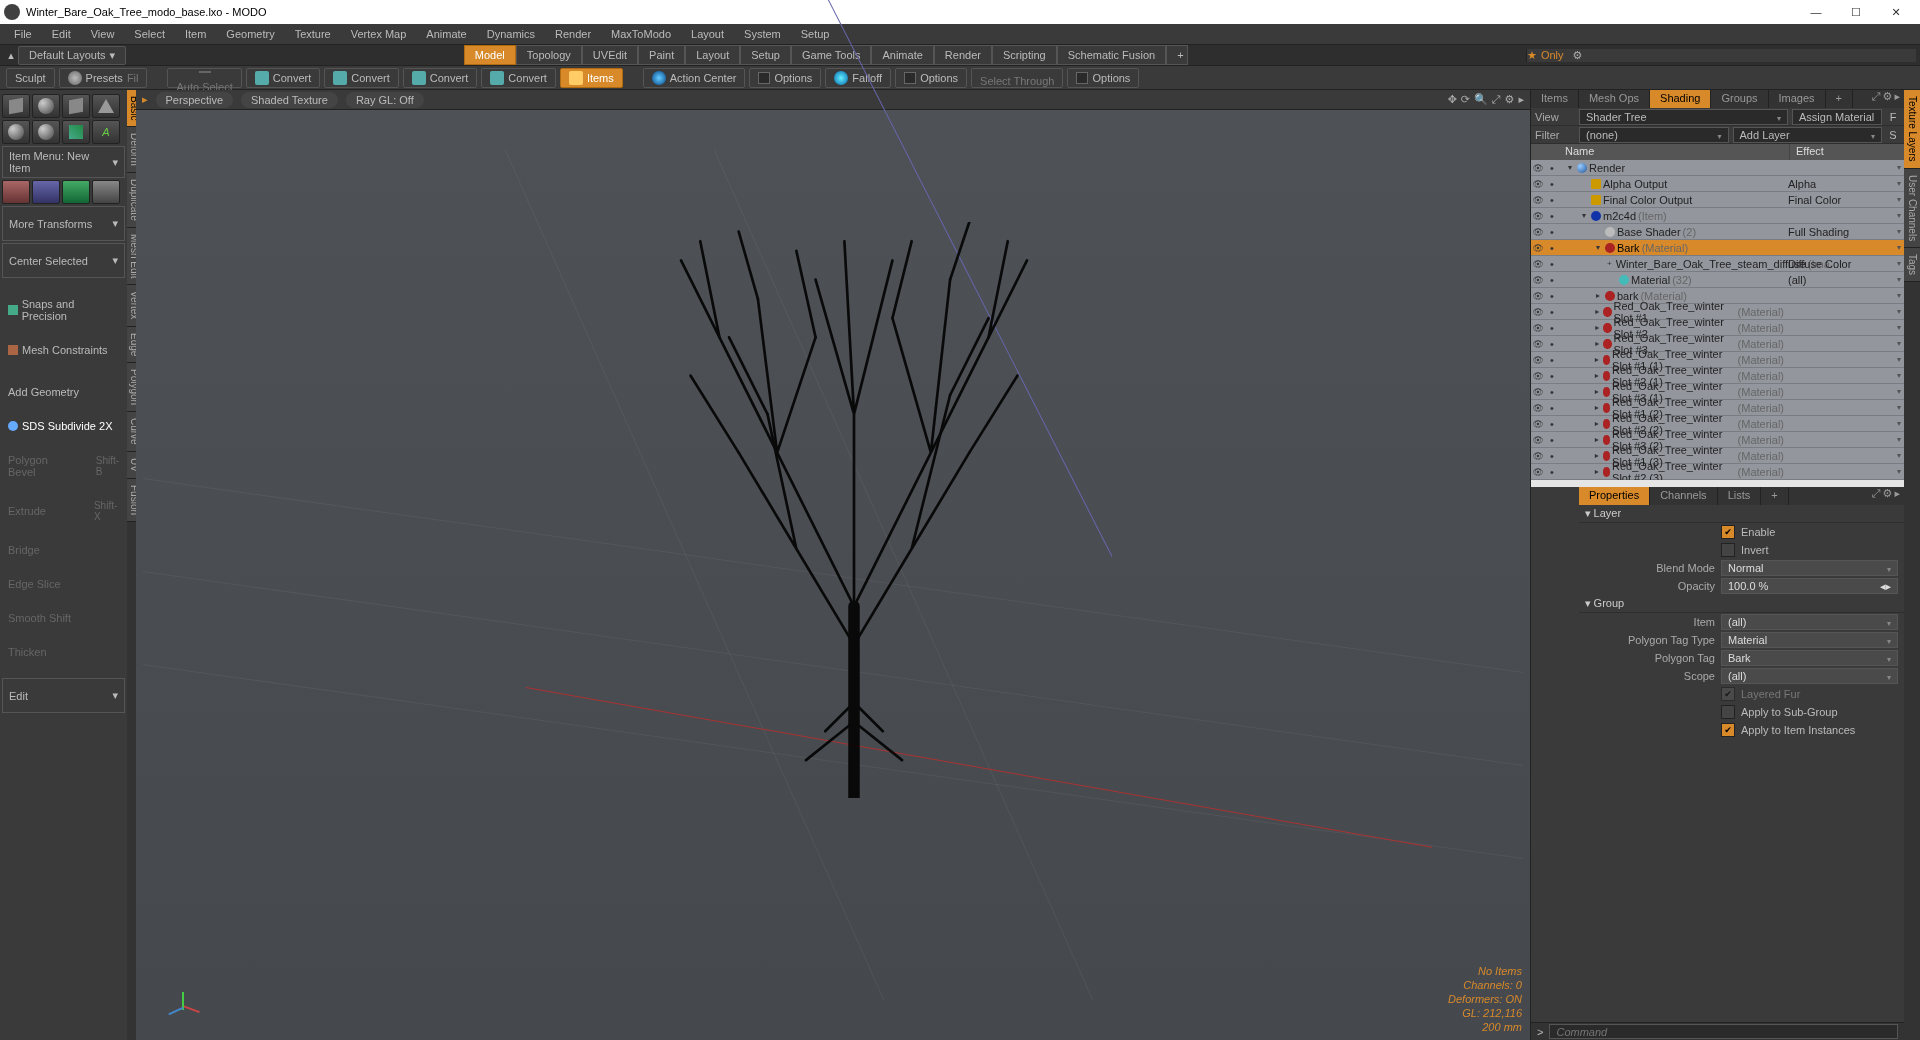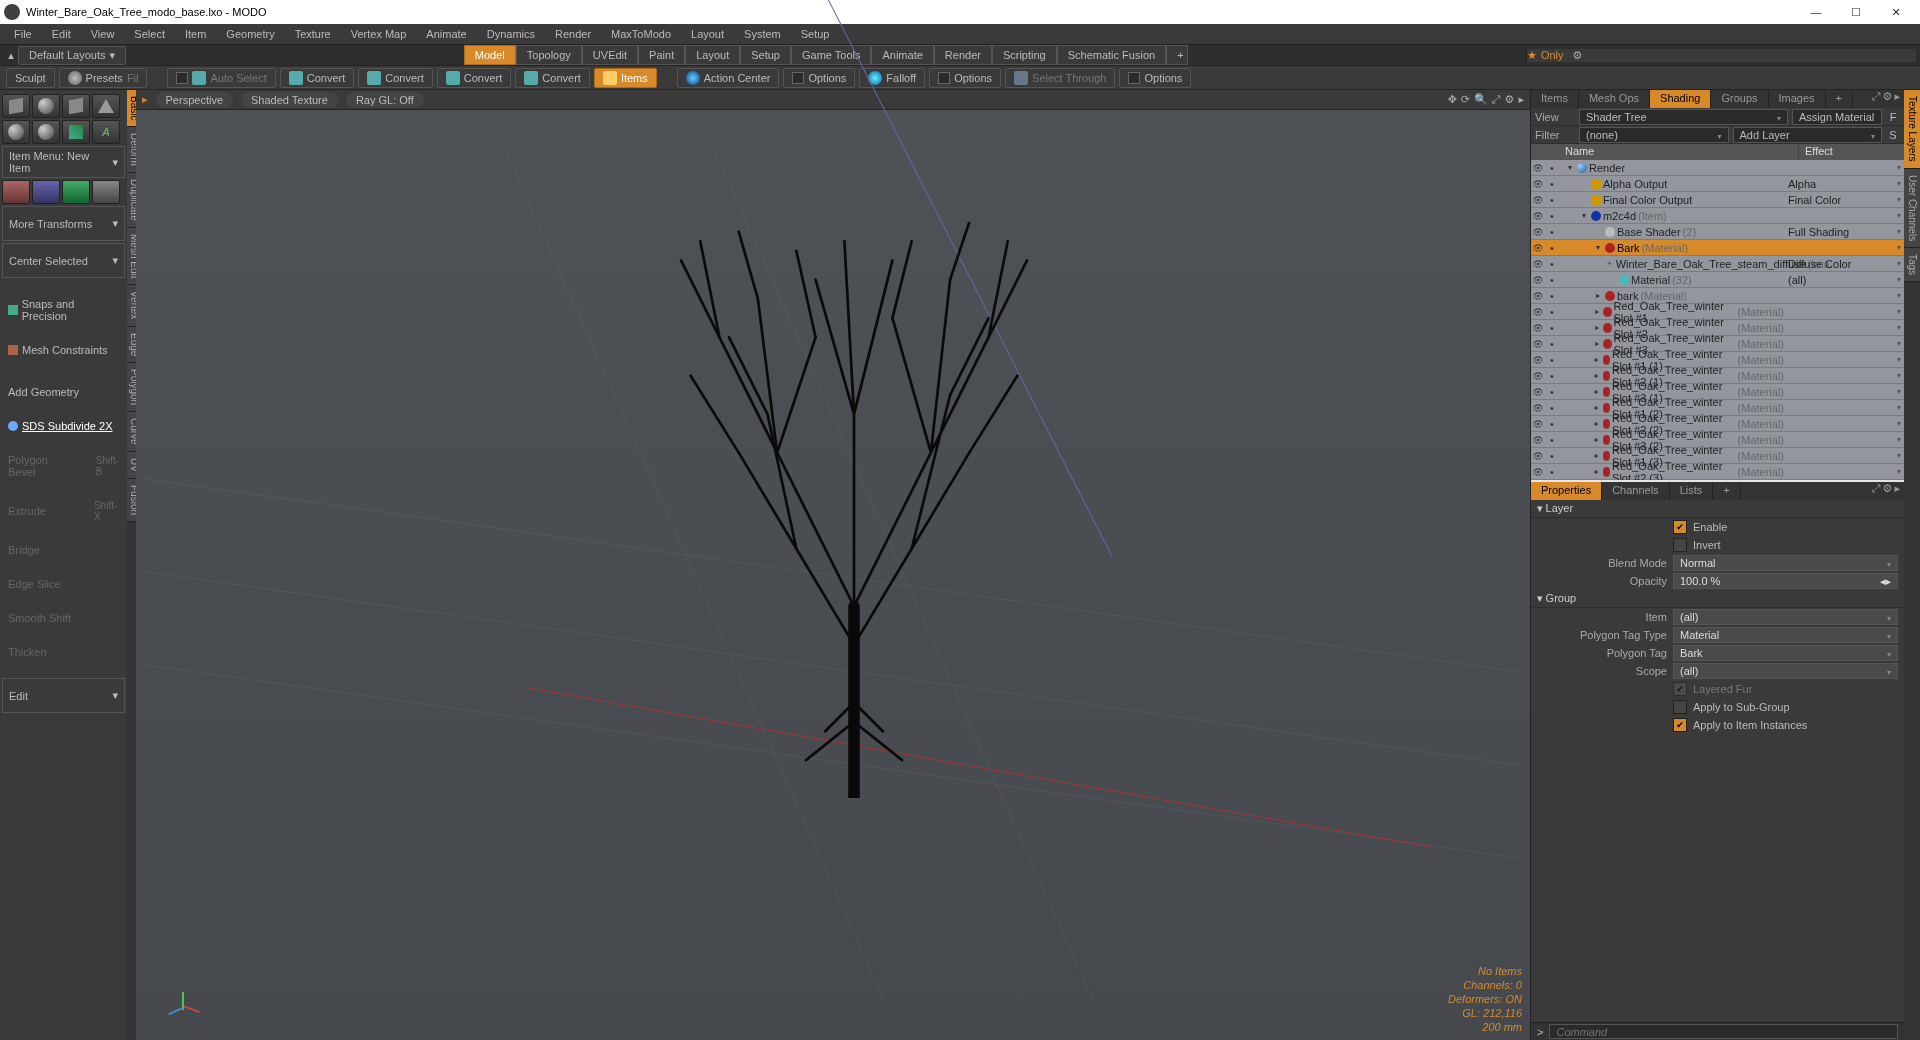--- a/index.html
+++ b/index.html
@@ -26,21 +26,21 @@
 .tabrow .right { display: flex; align-items: center; gap: 6px; }
 .tabrow .only { color: #d88a2b; display: flex; align-items: center; gap: 4px; }
 .tabrow .gear { width: 16px; text-align: center; color: #aaa; }
 
 
 .maintool { height: 24px; background: #3a3a3a; display: flex; align-items: center; gap: 4px; padding: 0 6px; border-bottom: 1px solid #222; }
 .tbtn { display: flex; align-items: center; gap: 4px; padding: 2px 8px; background: #3a3a3a; border: 1px solid #555; border-radius: 2px; height: 20px; }
 .tbtn .ico { width: 14px; height: 14px; border-radius: 2px; }
 .tbtn.active { background: #d88a2b; color: #fff; border-color: #b06a10; }
 .tbtn .check { width: 12px; height: 12px; border: 1px solid #666; background: #2a2a2a; }
-.tbtn.disabled { color: #777; }
+.tbtn.disabled { color: #777; flex-direction: column; }
 
 
 .main { flex: 1; display: flex; min-height: 0; }
 
 
 .left { width: 136px; background: #3a3a3a; border-right: 1px solid #222; display: flex; }
 .left-content { flex: 1; display: flex; flex-direction: column; gap: 2px; padding: 4px 2px; }
 .left-tabs { width: 16px; background: #333; display: flex; flex-direction: column; }
 .left-tabs .vtab { writing-mode: vertical-rl; text-orientation: mixed; padding: 6px 2px; background: #444; border-bottom: 1px solid #222; font-size: 10px; color: #aaa; }
 .left-tabs .vtab.active { background: #d88a2b; color: #000; }
@@ -50,21 +50,21 @@
 .tool-ico.sphere::after { content:""; width:16px; height:16px; border-radius:50%; background: radial-gradient(circle at 30% 30%, #ccc, #444); }
 .tool-ico.cube::after { content:""; width:14px; height:14px; background:#888; transform: skewY(-10deg); }
 .tool-ico.cone::after { content:""; width:0; height:0; border-left:8px solid transparent; border-right:8px solid transparent; border-bottom:14px solid #999; }
 .tool-ico.pen::after { content:""; width:14px; height:14px; background: linear-gradient(45deg,#4a8,#284); }
 
 .left-item { padding: 3px 6px; background: #3a3a3a; color: #bbb; display: flex; justify-content: space-between; align-items: center; }
 .left-item.tight { padding: 10px 6px; }
 .left-item.dropdown { border: 1px solid #555; }
 .left-item.disabled { color: #666; }
 .left-item .shortcut { color: #666; font-size: 10px; margin-left: 48px; }
-.left-item.hl { color: #fff; text-decoration: underline; }
+.left-item.hl { color: #fff; }
 .left-item .bullet { width: 10px; height: 10px; border-radius: 50%; background: #6af; margin-right: 4px; }
 .left-item .sq { width: 10px; height: 10px; background: #4a8; margin-right: 4px; }
 .left-sep { height: 6px; }
 
 
 .viewport { flex: 1; display: flex; flex-direction: column; background: #4a4d52; min-width: 0; }
 .vp-header { height: 20px; background: #3a3a3a; display: flex; align-items: center; padding: 0 6px; gap: 8px; border-bottom: 1px solid #222; }
 .vp-header .pill { background: #444; padding: 2px 10px; border-radius: 8px; }
 .vp-header .spacer { flex: 1; }
 .vp-header .vicons { display: flex; gap: 4px; color: #aaa; }
@@ -98,21 +98,21 @@
 .rtabs .icons { display: flex; gap: 2px; padding: 0 4px; color: #999; }
 
 .rrow { display: flex; align-items: center; height: 18px; padding: 0 4px; gap: 4px; border-bottom: 1px solid #2e2e2e; }
 .rrow .lbl { width: 40px; color: #aaa; }
 .rrow .field { flex: 1; background: #2a2a2a; border: 1px solid #555; padding: 1px 6px; color: #bbb; height: 16px; display: flex; align-items: center; justify-content: space-between; }
 .rrow .field .car::after { content: "▾"; font-size: 8px; color: #888; }
 
 .tree-header { display: flex; background: #555; height: 16px; }
 .tree-header .col { padding: 1px 6px; color: #ddd; }
 .tree-header .col.name { flex: 1; }
-.tree-header .col.effect { width: 106px; border-left: 1px solid #444; }
+.tree-header .col.effect { width: 115px; border-left: 1px solid #444; }
 
 .shader-tree { flex: 0 0 auto; }
 .trow { display: flex; align-items: center; height: 16px; background: #94969e; color: #222; border-bottom: 1px solid #7a7c84; }
 .trow.sel { background: #d88a2b; color: #000; }
 .trow .pad { display: flex; align-items: center; gap: 2px; padding-left: 4px; flex: 1; min-width: 0; }
 .trow .eff { width: 110px; padding-left: 4px; color: #222; }
 .trow .sub { color: #666; }
 .trow .eye { width: 14px; text-align: center; color: #333; font-size: 9px; }
 .trow .dot { width: 14px; text-align: center; color: #333; }
 .trow .tri { font-size: 8px; width: 10px; text-align: center; color: #333; }
@@ -120,21 +120,21 @@
 .trow .end { width: 10px; text-align: center; color: #555; font-size: 8px; }
 .ico.globe { background: radial-gradient(circle at 30% 30%, #9cf, #259); }
 .ico.cube { background: #c90; border-radius: 1px; }
 .ico.blue { background: #13a; }
 .ico.teal { background: #4bb; }
 .ico.red { background: #a22; }
 .ico.gray { background: #bbb; }
 .ico.img { background: linear-gradient(#fc6,#960); border-radius: 1px; }
 
 
-.props { flex: 1; display: flex; flex-direction: column; border-top: 2px solid #e5e5e5; }
+.props { flex: 1; display: flex; flex-direction: column; border-top: 7px solid #e5e5e5; padding-left: 48px; }
 .phead { background: #333; height: 18px; display: flex; }
 .phead .pt { padding: 2px 10px; color: #999; border-right: 1px solid #222; }
 .phead .pt.active { background: #d88a2b; color: #000; }
 .phead .spacer { flex: 1; }
 .phead .icons { display: flex; gap: 2px; padding: 0 4px; color: #999; }
 
 .section { background: #3a3a3a; padding: 2px 6px; color: #ccc; border-bottom: 1px solid #2e2e2e; }
 .prow { display: flex; align-items: center; height: 18px; padding: 0 6px; gap: 6px; }
 .prow .plabel { width: 130px; text-align: right; color: #aaa; }
 .prow .pfield { flex: 1; background: #4a4a4a; border: 1px solid #555; padding: 1px 6px; color: #ddd; height: 16px; display: flex; align-items: center; justify-content: space-between; }

